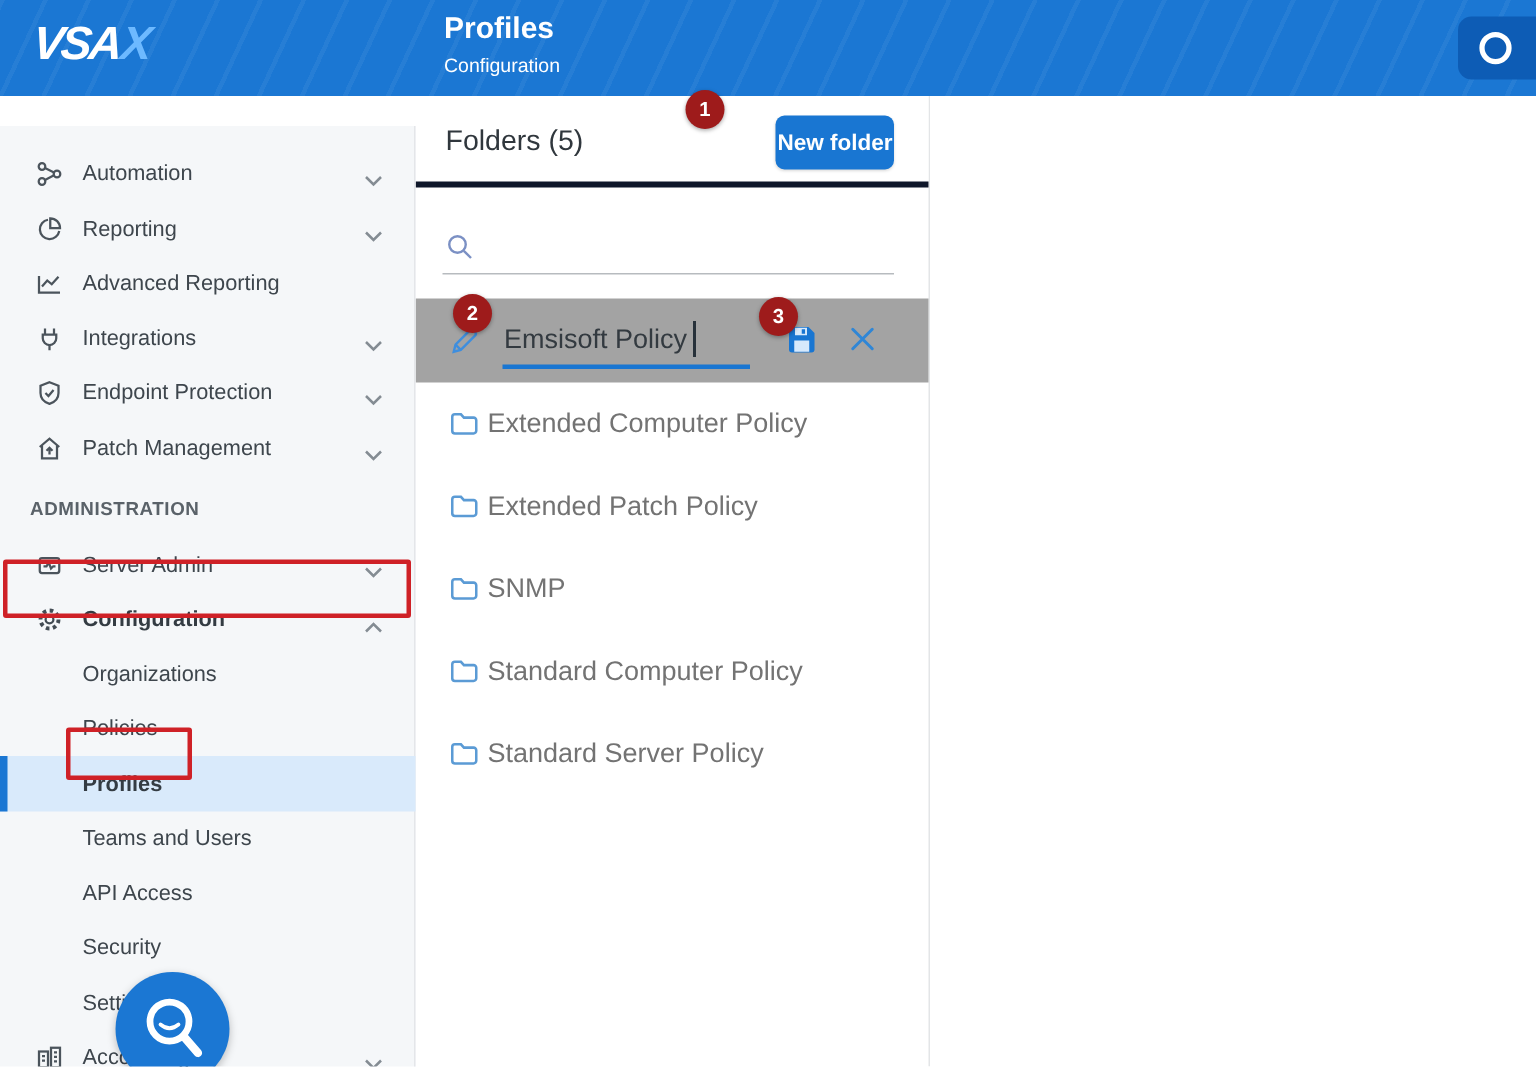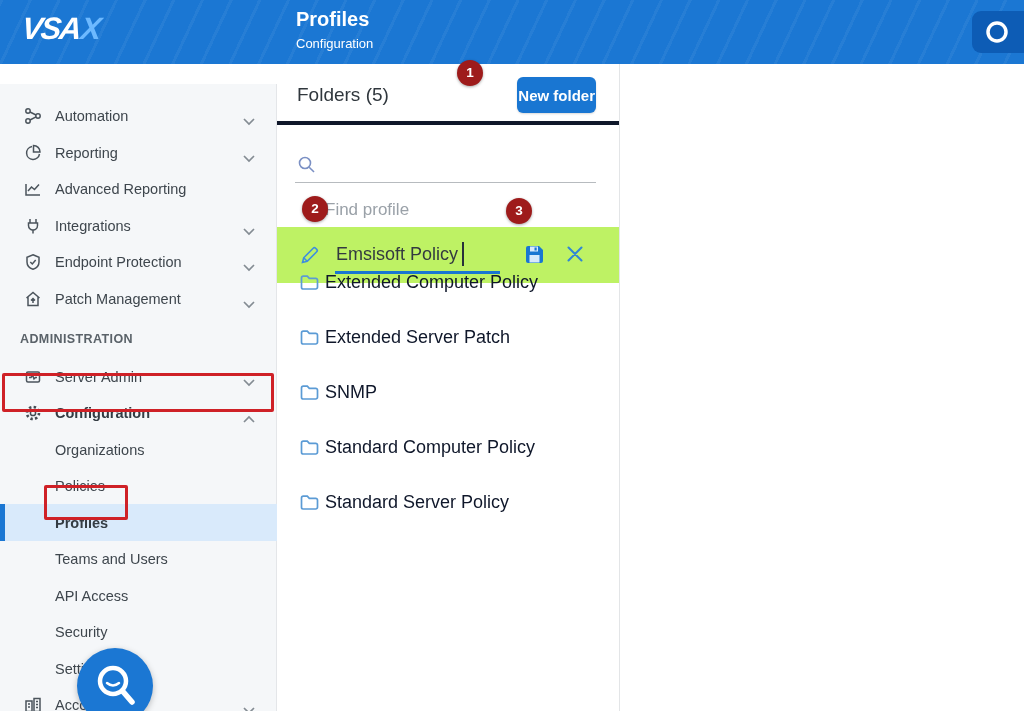--- a/index.html
+++ b/index.html
@@ -52,36 +52,36 @@
     box-shadow:0 1px 2px rgba(0,0,0,.15); }
   .search-row { position:absolute; left:18px; right:23px; top:84px; height:35px;
     border-bottom:1.5px solid #b7bbbf; }
   .search-row svg { position:absolute; left:2px; top:7px; }
   .search-input { position:absolute; left:30px; top:2px; width:240px; height:28px;
     border:none; outline:none; background:transparent; font-size:17px; color:#3b4249;
     font-family:"Liberation Sans",sans-serif;margin-top:46px; }
   .search-input::placeholder { color:#9aa1a8; }
 
   .edit-row { position:absolute; left:0; top:135px; width:342px; height:56px;
-    background:#bef264;margin-top:28px; }
+    background:#a3a3a3; }
   .edit-row .pencil { position:absolute; left:22px; top:17px; }
   .edit-input { position:absolute; left:59px; top:13px; width:168px; height:28px;
     border:none; outline:none; background:transparent; font-size:18px; color:#333a40;
     font-family:"Liberation Sans",sans-serif; }
   .edit-caret { position:absolute; left:185px; top:15px; width:1.5px; height:24px;
     background:#27313a; }
   .edit-underline { position:absolute; left:58px; top:44px; width:165px; height:2.5px;
     background:#1976d2; }
   .save-btn { position:absolute; left:247px; top:17px; cursor:pointer; }
   .cancel-btn { position:absolute; left:288px; top:17px; cursor:pointer; }
 
   .folder-row { position:absolute; left:0; width:342px; height:55px; display:flex;
     align-items:center; cursor:pointer; }
   .folder-row .fic { position:absolute; left:22px; top:17px; }
-  .folder-row .flbl { position:absolute; left:48px; font-size:18px; color:#0f172a; }
+  .folder-row .flbl { position:absolute; left:48px; font-size:18px; color:#737373; }
 
   
   .rightp { position:absolute; left:620px; top:64px; width:404px; height:647px;
     background:#fdfdfd; }
   .rightp-header { position:absolute; left:0; top:0; width:404px; height:61px;
     background:#fff; border-bottom:1px solid #ebedee; }
   .choose-text { position:absolute; right:-6px; top:536px; font-size:27px;
     color:#7b8186; white-space:nowrap; }
 
   
@@ -301,21 +301,21 @@
     <div class="folder-row" style="top:191px">
       <span class="fic"><svg width="21" height="21" viewBox="0 0 21 21" fill="none" stroke="#5b9bd5" stroke-width="1.7">
             <path d="M2.5 6A1.8 1.8 0 0 1 4.3 4.2h4l2 2.2h6.4A1.8 1.8 0 0 1 18.5 8.2v7a1.8 1.8 0 0 1-1.8 1.8H4.3a1.8 1.8 0 0 1-1.8-1.8z"></path>
           </svg></span>
       <span class="flbl">Extended Computer Policy</span>
     </div>
     <div class="folder-row" style="top:246px">
       <span class="fic"><svg width="21" height="21" viewBox="0 0 21 21" fill="none" stroke="#5b9bd5" stroke-width="1.7">
             <path d="M2.5 6A1.8 1.8 0 0 1 4.3 4.2h4l2 2.2h6.4A1.8 1.8 0 0 1 18.5 8.2v7a1.8 1.8 0 0 1-1.8 1.8H4.3a1.8 1.8 0 0 1-1.8-1.8z"></path>
           </svg></span>
-      <span class="flbl">Extended Server Patch</span>
+      <span class="flbl">Extended Patch Policy</span>
     </div>
     <div class="folder-row" style="top:301px">
       <span class="fic"><svg width="21" height="21" viewBox="0 0 21 21" fill="none" stroke="#5b9bd5" stroke-width="1.7">
             <path d="M2.5 6A1.8 1.8 0 0 1 4.3 4.2h4l2 2.2h6.4A1.8 1.8 0 0 1 18.5 8.2v7a1.8 1.8 0 0 1-1.8 1.8H4.3a1.8 1.8 0 0 1-1.8-1.8z"></path>
           </svg></span>
       <span class="flbl">SNMP</span>
     </div>
     <div class="folder-row" style="top:356px">
       <span class="fic"><svg width="21" height="21" viewBox="0 0 21 21" fill="none" stroke="#5b9bd5" stroke-width="1.7">
             <path d="M2.5 6A1.8 1.8 0 0 1 4.3 4.2h4l2 2.2h6.4A1.8 1.8 0 0 1 18.5 8.2v7a1.8 1.8 0 0 1-1.8 1.8H4.3a1.8 1.8 0 0 1-1.8-1.8z"></path>

